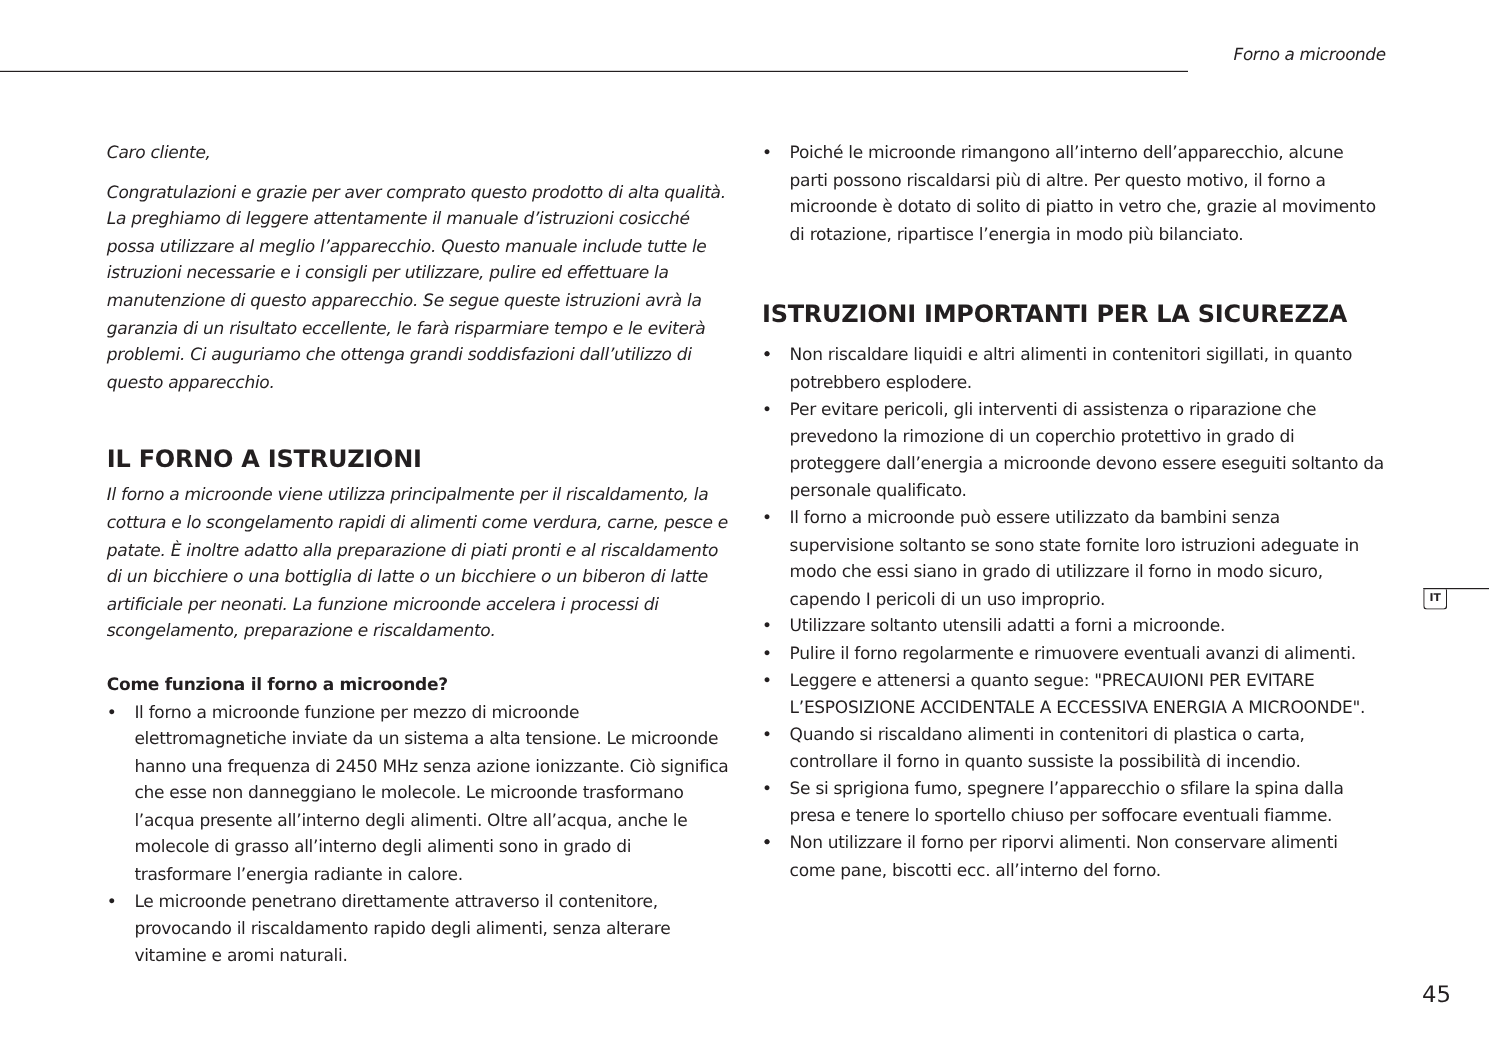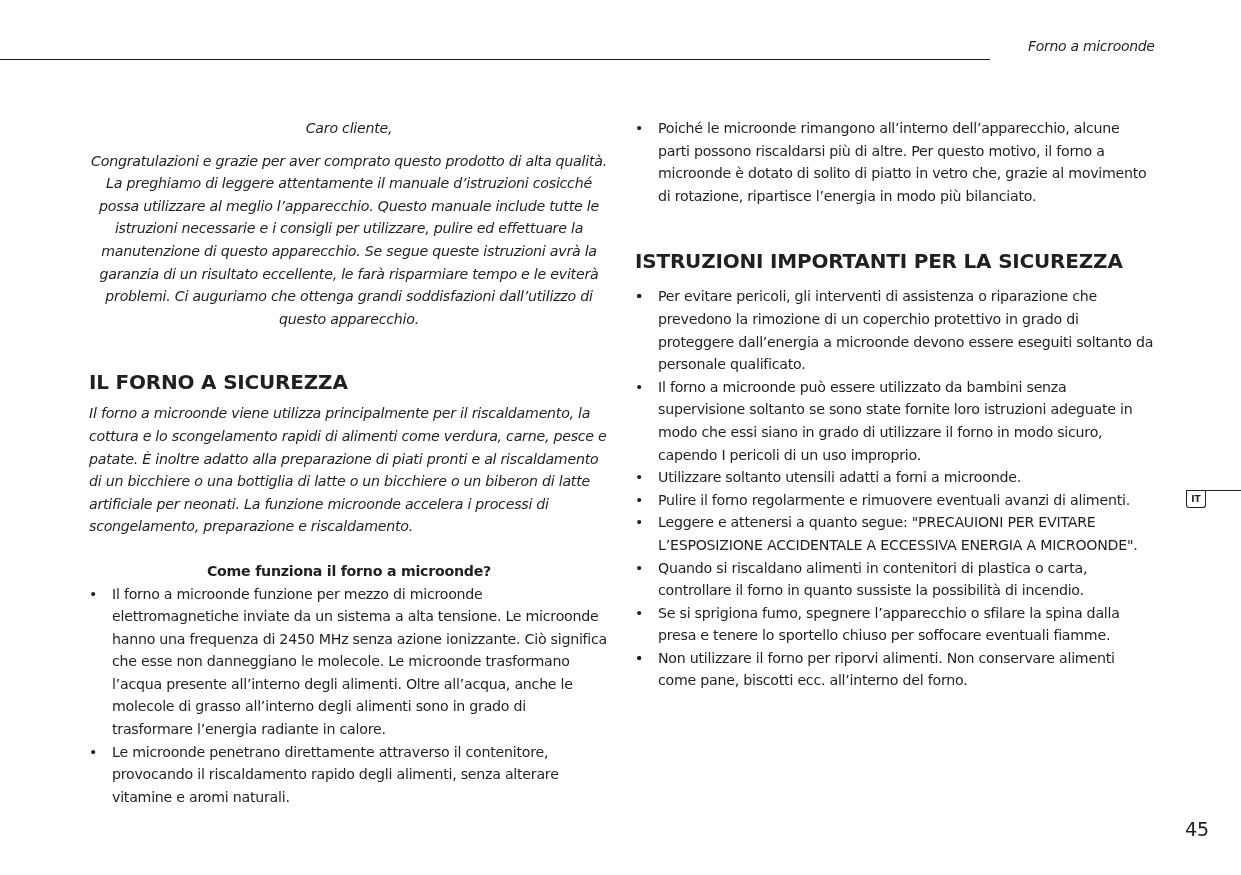--- a/index.html
+++ b/index.html
@@ -12,28 +12,28 @@
     border-top: 1.3px solid #231f20;
   }
   .header-title {
     position: absolute; left: 1028px; top: 38px;
     font-style: italic; font-size: 14px; letter-spacing: -0.3px; white-space: nowrap;
   }
   .col { position: absolute; font-size: 14.2px; line-height: 22.6px; letter-spacing: -0.25px; }
   .col-left { left: 89px; top: 117px; width: 520px; }
   .col-right { left: 635px; top: 117px; width: 520px; }
   p { margin: 0; }
-  .italic { font-style: italic; text-align: center; }
+  .italic { font-style: italic; }
   .salutation { margin-bottom: 10px; }
   .intro { margin-bottom: 38px; }
   h2 {
     margin: 0 0 6px 0; font-size: 20px; font-weight: bold; letter-spacing: -0.2px;
     line-height: 28px;
   }
-  h3 { margin: 0; font-size: 14.2px; font-weight: bold; line-height: 22.6px; text-align: center; }
+  h3 { margin: 0; font-size: 14.2px; font-weight: bold; line-height: 22.6px; }
   .section-body { margin-bottom: 22px; font-style: italic; }
   ul { list-style: none; margin: 0; padding: 0; }
   li { position: relative; padding-left: 23px; }
   li .bullet {
     position: absolute; left: 0; top: 0; width: 10px; text-align: left;
   }
   .right-first { margin-bottom: 40px; }
   .lang-tab {
     position: absolute; left: 1186px; top: 491px; width: 18px; height: 16px;
     border: 1px solid #231f20; border-top: none; border-radius: 0 0 3px 3px;
@@ -49,37 +49,37 @@
 </style>
 </head>
 <body>
 
 <div class="header-rule"></div>
 <div class="header-title">Forno a microonde</div>
 
 <div class="col col-left">
   <p class="italic salutation">Caro cliente,</p>
   <p class="italic intro">Congratulazioni e grazie per aver comprato questo prodotto di alta qualità. La preghiamo di leggere attentamente il manuale d’istruzioni cosicché possa utilizzare al meglio l’apparecchio. Questo manuale include tutte le istruzioni necessarie e i consigli per utilizzare, pulire ed effettuare la manutenzione di questo apparecchio. Se segue queste istruzioni avrà la garanzia di un risultato eccellente, le farà risparmiare tempo e le eviterà problemi. Ci auguriamo che ottenga grandi soddisfazioni dall’utilizzo di questo apparecchio.</p>
-  <h2>IL FORNO A SICUREZZA</h2>
+  <h2>IL FORNO A ISTRUZIONI</h2>
   <p class="section-body">Il forno a microonde viene utilizza principalmente per il riscaldamento, la cottura e lo scongelamento rapidi di alimenti come verdura, carne, pesce e patate. È inoltre adatto alla preparazione di piati pronti e al riscaldamento di un bicchiere o una bottiglia di latte o un bicchiere o un biberon di latte artificiale per neonati. La funzione microonde accelera i processi di scongelamento, preparazione e riscaldamento.</p>
   <h3>Come funziona il forno a microonde?</h3>
   <ul>
     <li><span class="bullet">•</span><span>Il forno a microonde funzione per mezzo di microonde elettromagnetiche inviate da un sistema a alta tensione. Le microonde hanno una frequenza di 2450 MHz senza azione ionizzante. Ciò significa che esse non danneggiano le molecole. Le microonde trasformano l’acqua presente all’interno degli alimenti. Oltre all’acqua, anche le molecole di grasso all’interno degli alimenti sono in grado di trasformare l’energia radiante in calore.</span></li>
     <li><span class="bullet">•</span><span>Le microonde penetrano direttamente attraverso il contenitore, provocando il riscaldamento rapido degli alimenti, senza alterare vitamine e aromi naturali.</span></li>
   </ul>
 </div>
 
 <div class="col col-right">
   <ul class="right-first">
     <li><span class="bullet">•</span><span>Poiché le microonde rimangono all’interno dell’apparecchio, alcune parti possono riscaldarsi più di altre. Per questo motivo, il forno a microonde è dotato di solito di piatto in vetro che, grazie al movimento di rotazione, ripartisce l’energia in modo più bilanciato.</span></li>
   </ul>
   <h2 style="margin-bottom:10px;">ISTRUZIONI IMPORTANTI PER LA SICUREZZA</h2>
   <ul>
     <li><span class="bullet">•</span></li>
-    <li><span class="bullet">•</span></li>
+    <li><span class="bullet">•</span><span>Non riscaldare liquidi e altri alimenti in contenitori sigillati, in quanto potrebbero esplodere.</span></li>
     <li><span class="bullet">•</span><span>Per evitare pericoli, gli interventi di assistenza o riparazione che prevedono la rimozione di un coperchio protettivo in grado di proteggere dall’energia a microonde devono essere eseguiti soltanto da personale qualificato.</span></li>
     <li><span class="bullet">•</span><span>Il forno a microonde può essere utilizzato da bambini senza supervisione soltanto se sono state fornite loro istruzioni adeguate in modo che essi siano in grado di utilizzare il forno in modo sicuro, capendo I pericoli di un uso improprio.</span></li>
     <li><span class="bullet">•</span><span>Utilizzare soltanto utensili adatti a forni a microonde.</span></li>
     <li><span class="bullet">•</span><span>Pulire il forno regolarmente e rimuovere eventuali avanzi di alimenti.</span></li>
     <li><span class="bullet">•</span><span>Leggere e attenersi a quanto segue: "PRECAUIONI PER EVITARE L’ESPOSIZIONE ACCIDENTALE A ECCESSIVA ENERGIA A MICROONDE".</span></li>
     <li><span class="bullet">•</span><span>Quando si riscaldano alimenti in contenitori di plastica o carta, controllare il forno in quanto sussiste la possibilità di incendio.</span></li>
     <li><span class="bullet">•</span><span>Se si sprigiona fumo, spegnere l’apparecchio o sfilare la spina dalla presa e tenere lo sportello chiuso per soffocare eventuali fiamme.</span></li>
     <li><span class="bullet">•</span></li>
     <li><span class="bullet">•</span><span>Non utilizzare il forno per riporvi alimenti. Non conservare alimenti come pane, biscotti ecc. all’interno del forno.</span></li>
   </ul>

